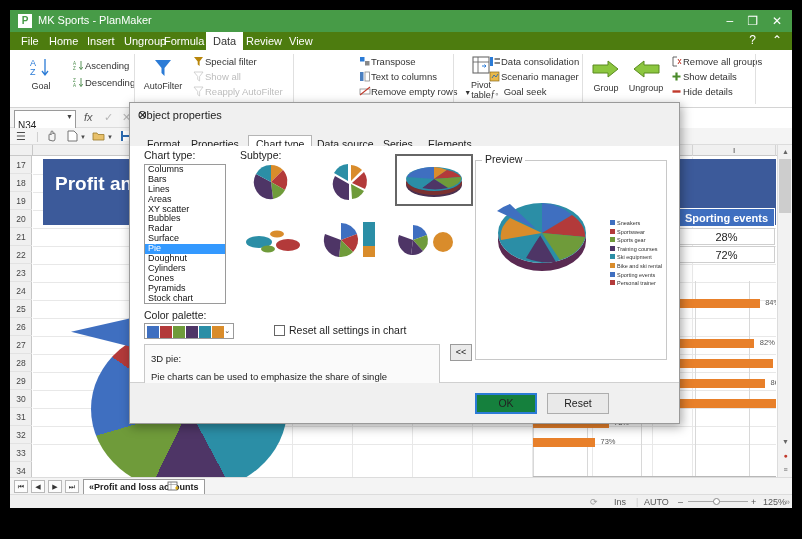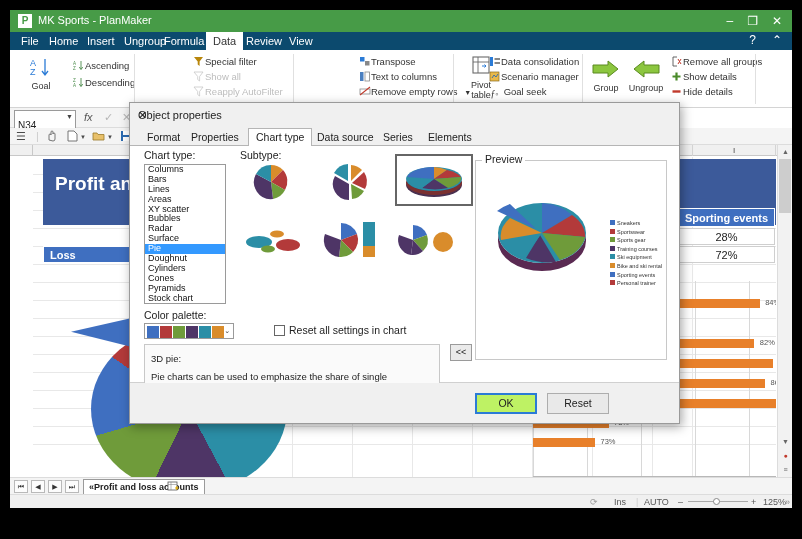--- a/index.html
+++ b/index.html
@@ -12,21 +12,21 @@
   
   .titlebar { height:22px; background:#479b47; position:relative; }
   .tb-ico { position:absolute; left:8px; top:4px; width:14px; height:14px; background:#fff;
             color:#479b47; font-size:10px; font-weight:bold; text-align:center; line-height:14px; }
   .tb-title { position:absolute; left:28px; top:4px; color:#fff; font-size:11px; }
   .tb-btns { position:absolute; right:4px; top:0px; height:22px; display:flex; align-items:center; gap:14px;
              color:#fff; font-size:12px; padding-right:6px; }
   .tb-btns span { cursor:default; }
 
   
-  .menubar { height:18px; background:#0c4a6e; position:relative; }
+  .menubar { height:18px; background:#4d7c0f; position:relative; }
   .menubar .mi { position:absolute; top:2px; color:#fff; font-size:11px; padding:1px 7px; }
   .menubar .mi.active { background:#fff; color:#333; top:0; height:18px; line-height:16px; }
 
   
   .ribbon { height:58px; background:#fff; position:relative; border-bottom:1px solid #d4d4d4; }
   .rsep { position:absolute; top:4px; width:1px; height:50px; background:#e0e0e0; }
   .bigbtn { position:absolute; text-align:center; width:46px; font-size:9px; color:#333; line-height:1.05; }
   .bigbtn .gi { display:block; height:26px; }
   .smitem { position:absolute; font-size:9.5px; color:#333; white-space:nowrap; }
   .smitem.dim { color:#bdbdbd; }
@@ -108,21 +108,21 @@
   .sb { position:absolute; top:2px; }
   .zslider { position:absolute; top:6px; height:1px; background:#aaa; }
   .zknob { position:absolute; top:3px; width:7px; height:7px; border-radius:50%; border:1px solid #888; background:#fff; }
 
   
   .dialog { position:absolute; left:119px; top:92px; width:551px; height:322px; background:#f0f0f0;
             border:1px solid #9a9a9a; box-shadow:2px 3px 10px rgba(0,0,0,.35); }
   .dlg-title { position:relative; height:24px; background:#f0f0f0; }
   .dlg-title span { position:absolute; left:8px; top:6px; font-size:11px; color:#222; }
   .dlg-x { position:absolute; right:7px; top:4px; font-size:13px; color:#444; }
-  .dlg-tabs { position:absolute; left:0; right:0; top:24px; height:19px; border-bottom:1px solid #b5b5b5; }
+  .dlg-tabs { position:absolute; left:0; right:0; top:31px; height:19px; border-bottom:1px solid #b5b5b5; }
   .dtab { position:absolute; top:2px; height:17px; font-size:10.5px; padding:2px 7px; color:#222; }
   .dtab.active { background:#fff; border:1px solid #b5b5b5; border-bottom:1px solid #fff; top:1px; height:19px; }
   .dlg-body { position:absolute; left:0; right:0; top:43px; bottom:40px; background:#fff;
               border-bottom:1px solid #d0d0d0; }
   .lbl { position:absolute; font-size:10.5px; color:#222; }
   .listbox { position:absolute; left:14px; top:18px; width:82px; height:140px; border:1px solid #9a9a9a;
              background:#fff; overflow:hidden; }
   .listbox div { height:9.9px; font-size:9px; padding-left:3px; line-height:9.9px; color:#111; }
   .listbox div.sel { background:#3399ff; color:#fff; }
   .subgrid { position:absolute; left:110px; top:14px; width:220px; height:110px; }
@@ -137,21 +137,21 @@
   .chk { position:absolute; left:144px; top:178px; font-size:10.5px; color:#222; }
   .chk i { display:inline-block; width:11px; height:11px; border:1px solid #666; background:#fff;
            vertical-align:-2px; margin-right:4px; }
   .descbox { position:absolute; left:14px; top:198px; width:296px; height:45px; border:1px solid #c8c8c8;
              background:#fafafa; padding:5px 6px; font-size:9.5px; color:#222; line-height:1.9; }
   .backbtn { position:absolute; left:320px; top:198px; width:22px; height:17px; border:1px solid #9a9a9a;
              background:#eaeaea; font-size:9px; text-align:center; line-height:15px; }
   .dlg-foot { position:absolute; left:0; right:0; bottom:0; height:40px; background:#f0f0f0; }
   .dbtn { position:absolute; top:10px; width:62px; height:21px; border:1px solid #adadad; background:#e9e9e9;
           font-size:10.5px; text-align:center; line-height:19px; color:#222; }
-  .dbtn.primary { border:2px solid #2b7bd6; background:#bef264; line-height:17px; }
+  .dbtn.primary { border:2px solid #2b7bd6; background:#15803d; line-height:17px; }
 </style>
 </head>
 <body>
 
 <div id="app">
 
   <div class="titlebar">
     <div class="tb-ico">P</div>
     <div class="tb-title">MK Sports - PlanMaker</div>
     <div class="tb-btns">
@@ -199,20 +199,28 @@
     <div class="smitem" style="left:62px;top:27px">
       <span class="gi">
         <svg width="11" height="11" viewBox="0 0 11 11">
             <text x="0" y="5" font-size="4.5" fill="#4a8a4a">Z</text>
             <text x="0" y="10" font-size="4.5" fill="#4a8a4a">A</text>
             <path d="M8 1 L8 9 M6.3 7 L8 9.6 L9.7 7" stroke="#4a8a4a" fill="none" stroke-width=".9"></path>
           </svg>
       </span><span>Descending</span>
     </div>
     <div class="rsep" style="left:124px"></div>
+    <div class="bigbtn" style="left:128px;top:6px;width:50px">
+      <span class="gi">
+        <svg width="24" height="24" viewBox="0 0 24 24">
+            <path d="M4 4 L20 4 L13.5 12 L13.5 20 L10.5 17 L10.5 12 Z" fill="#2b7bd6"></path>
+          </svg>
+      </span>
+      <span>AutoFilter</span>
+    </div>
     <div class="smitem" style="left:182px;top:6px">
       <span class="gi">
         <svg width="11" height="11" viewBox="0 0 11 11">
             <path d="M1 1 L10 1 L6.6 5.5 L6.6 10 L4.7 8.5 L4.7 5.5 Z" fill="#b8860b"></path>
           </svg>
       </span><span>Special filter</span>
     </div>
     <div class="smitem dim" style="left:182px;top:21px">
       <span class="gi">
         <svg width="11" height="11" viewBox="0 0 11 11">
@@ -380,20 +388,40 @@
       <i style="left:283px;width:60px">B</i>
       <i style="left:343px;width:60px">C</i>
       <i style="left:403px;width:60px">D</i>
       <i style="left:463px;width:60px">E</i>
       <i style="left:523px;width:60px">F</i>
       <i style="left:583px;width:60px">G</i>
       <i style="left:643px;width:40px">H</i>
       <i style="left:683px;width:83px">I</i>
     </div>
 
+    <div class="rowhdr">
+      <i style="top:0px">17</i>
+      <i style="top:18px">18</i>
+      <i style="top:36px">19</i>
+      <i style="top:54px">20</i>
+      <i style="top:72px">21</i>
+      <i style="top:90px">22</i>
+      <i style="top:108px">23</i>
+      <i style="top:126px">24</i>
+      <i style="top:144px">25</i>
+      <i style="top:162px">26</i>
+      <i style="top:180px">27</i>
+      <i style="top:198px">28</i>
+      <i style="top:216px">29</i>
+      <i style="top:234px">30</i>
+      <i style="top:252px">31</i>
+      <i style="top:270px">32</i>
+      <i style="top:288px">33</i>
+      <i style="top:306px">34</i>
+    </div>
 
     <div class="gridarea">
       <div class="gridline-h" style="top:17px"></div>
         <div class="gridline-h" style="top:35px"></div>
       <div class="gridline-h" style="top:53px"></div>
         <div class="gridline-h" style="top:71px"></div>
       <div class="gridline-h" style="top:89px"></div>
         <div class="gridline-h" style="top:107px"></div>
       <div class="gridline-h" style="top:125px"></div>
         <div class="gridline-h" style="top:143px"></div>
@@ -413,21 +441,20 @@
         <div class="gridline-v" style="left:559px"></div>
       <div class="gridline-v" style="left:619px"></div>
         <div class="gridline-v" style="left:659px"></div>
 
       <div class="hdrband" style="left:10px;top:2px;width:733px;height:66px"></div>
       <div class="bigtitle" style="left:22px;top:16px">Profit and</div>
 
       <div class="hcell" style="left:602px;top:51px;width:42px;height:19px;justify-content:flex-end;padding-right:4px">al</div>
       <div class="hcell" style="left:645px;top:51px;width:97px;height:19px">Sporting events</div>
 
-      <div class="bluecell" style="left:10px;top:89px;width:130px;height:17px">Loss</div>
 
       <div class="vcell" style="left:645px;top:71px;width:97px;height:17px">28%</div>
       <div class="vcell" style="left:645px;top:89px;width:97px;height:17px">72%</div>
 
       <div class="bigpie">
         <div class="sidewall"></div>
         <div class="expl2"></div>
         <div class="disc"></div>
         <div class="expl"></div>
       </div>

